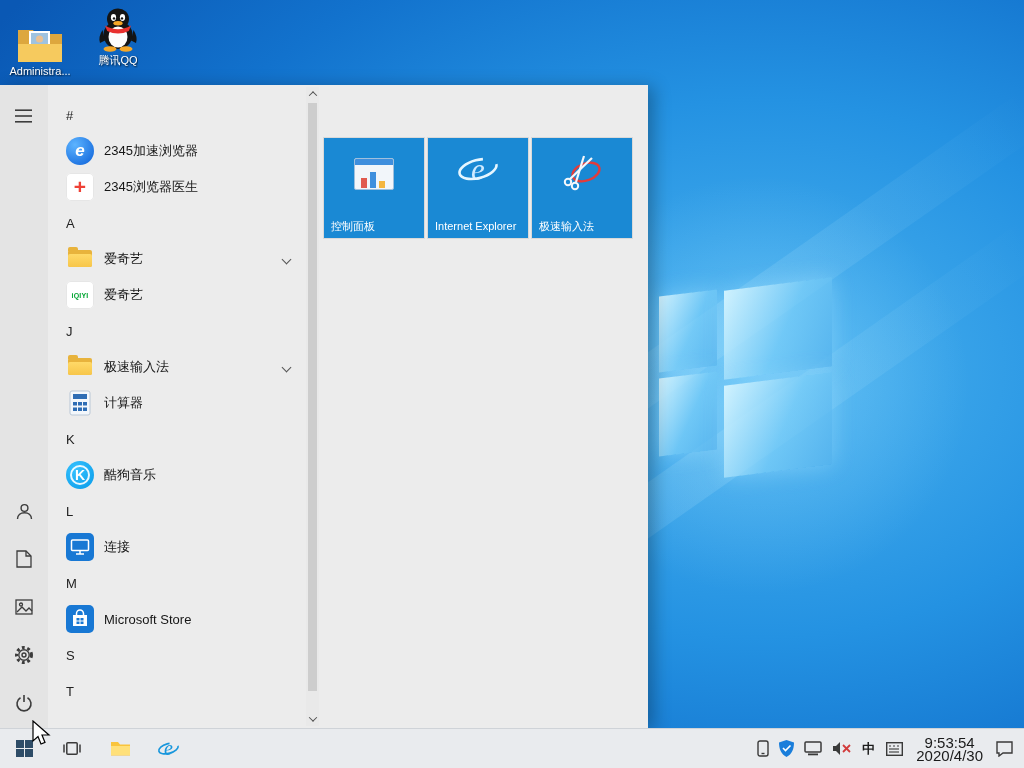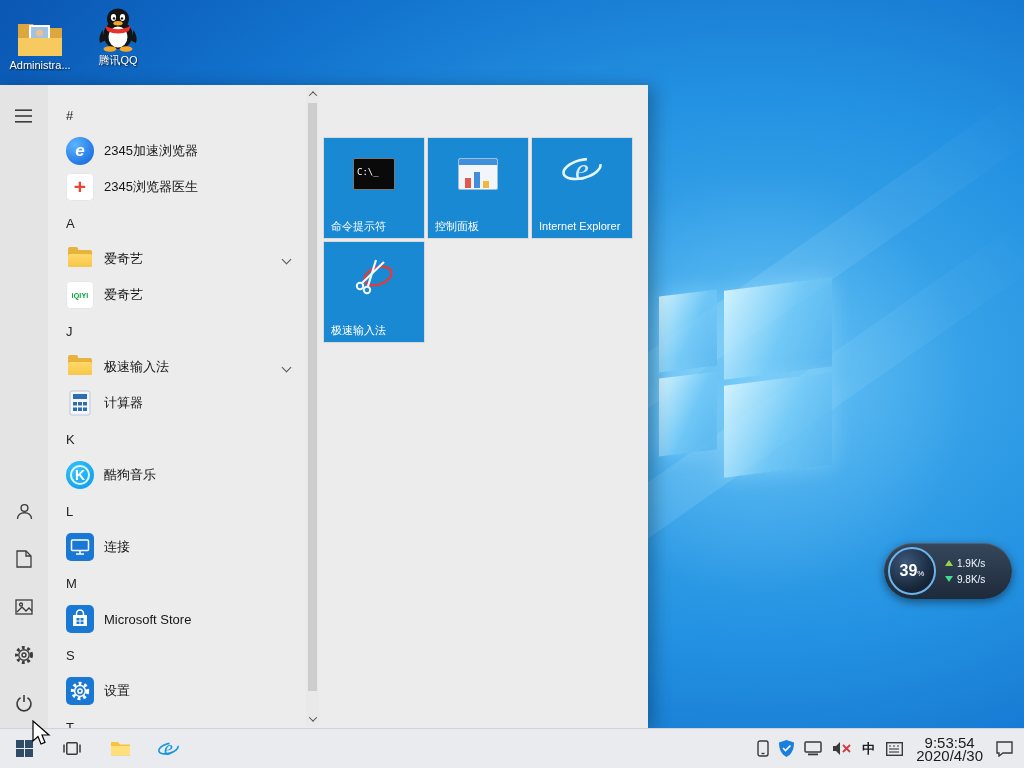--- a/index.html
+++ b/index.html
@@ -15,21 +15,21 @@
 .beam.b2{top:430px;transform:rotate(-35deg)}
 .winlogo{position:absolute;left:655px;top:283px;width:180px;height:192px}
 .pane{position:absolute;background:linear-gradient(115deg, rgba(214,245,255,.95), rgba(120,205,248,.72) 55%, rgba(86,180,238,.82));box-shadow:0 0 22px rgba(160,225,255,.45)}
 .p-tl{left:4px;top:10px;width:58px;height:76px;transform:skewY(-7deg)}
 .p-tr{left:69px;top:1px;width:108px;height:89px;transform:skewY(-7deg)}
 .p-bl{left:4px;top:92px;width:58px;height:78px;transform:skewY(-7deg)}
 .p-br{left:69px;top:96px;width:108px;height:92px;transform:skewY(-7deg)}
 
 
 .desk-icon{position:absolute;width:76px;display:flex;flex-direction:column;align-items:center;cursor:pointer;z-index:1}
-.di-admin{left:2px;top:18px}
+.di-admin{left:2px;top:24px}
 .di-qq{left:80px;top:6px}
 .dlabel{margin-top:1px;font-size:11px;color:#fff;text-shadow:1px 1px 2px rgba(0,0,0,.85);max-width:76px;white-space:nowrap;overflow:hidden}
 
 
 .start-menu{position:absolute;left:0;top:85px;width:648px;height:643px;background:#ececec;box-shadow:6px 2px 16px rgba(0,0,0,.28);z-index:3}
 .rail{position:absolute;left:0;top:0;width:48px;height:100%;background:#e4e4e4}
 .rail-btn{position:absolute;left:0;width:48px;height:48px;display:flex;align-items:center;justify-content:center;cursor:pointer}
 .rb-menu{top:7px}.rb-user{top:402px}.rb-docs{top:450px}.rb-pics{top:498px}.rb-settings{top:546px}.rb-power{top:594px}
 
 .app-list{position:absolute;left:48px;top:12px;width:256px;height:631px;overflow:hidden}
@@ -287,53 +287,37 @@
                 <rect x="5.5" y="12.5" width="3" height="2.5"></rect>
                 <rect x="9.5" y="12.5" width="3" height="2.5"></rect>
               </g>
             </svg>
         </span>
         <span class="app-label">Microsoft Store</span>
       </div>
 
       <div class="alpha-row">S</div>
 
-      <div class="app-row">
-        <span class="ai iblue">
-          <svg width="22" height="22" viewBox="0 0 22 22" fill="none">
-              <circle cx="11" cy="11" r="7.6" stroke="#fff" stroke-width="3.2" stroke-dasharray="2.9 2.8"></circle>
-              <circle cx="11" cy="11" r="5.4" stroke="#fff" stroke-width="1.5" fill="#1878d4"></circle>
-              <circle cx="11" cy="11" r="2.1" stroke="#fff" stroke-width="1.5"></circle>
-            </svg>
-        </span>
-        <span class="app-label">设置</span>
-      </div>
 
       <div class="alpha-row">T</div>
     </div>
 
     <div class="sbar">
       <div class="sb-arrow sb-up">
           <i></i>
         </div>
       <div class="sb-thumb"></div>
       <div class="sb-arrow sb-down">
           <i></i>
         </div>
     </div>
 
     <div class="tiles">
 
 
-      <div class="tile">
-        <div class="ticon">
-          <div class="cmdicon"><span class="cmdtxt">C:\_</span></div>
-        </div>
-        <div class="tlabel">命令提示符</div>
-      </div>
 
       <div class="tile">
         <div class="ticon">
           <div class="cplicon">
               <div class="cpl-bar"></div>
               <div class="cpl-body">
                 <span class="b1"></span>
                 <span class="b2"></span>
                 <span class="b3"></span>
               </div>
@@ -364,36 +348,20 @@
             <circle cx="15" cy="33" r="3.2" fill="none" stroke="#f3f7fb" stroke-width="2"></circle>
           </svg>
         </div>
         <div class="tlabel">极速输入法</div>
       </div>
 
 
     </div>
   </div>
 
-  <div class="speedball">
-    <div class="ball">
-      <span class="pct">39</span>
-        <span class="unit">%</span>
-    </div>
-    <div class="speeds">
-      <div class="srow">
-          <i class="tri up"></i>
-          <span class="sval">1.9K/s</span>
-        </div>
-      <div class="srow">
-          <i class="tri down"></i>
-          <span class="sval">9.8K/s</span>
-        </div>
-    </div>
-  </div>
 
   <div class="taskbar">
     <div class="tb-btn">
       <svg width="17" height="17" viewBox="0 0 17 17">
           <g fill="#2e4c67">
             <rect width="8" height="8"></rect>
             <rect x="9" width="8" height="8"></rect>
             <rect y="9" width="8" height="8"></rect>
             <rect x="9" y="9" width="8" height="8"></rect>
           </g>

